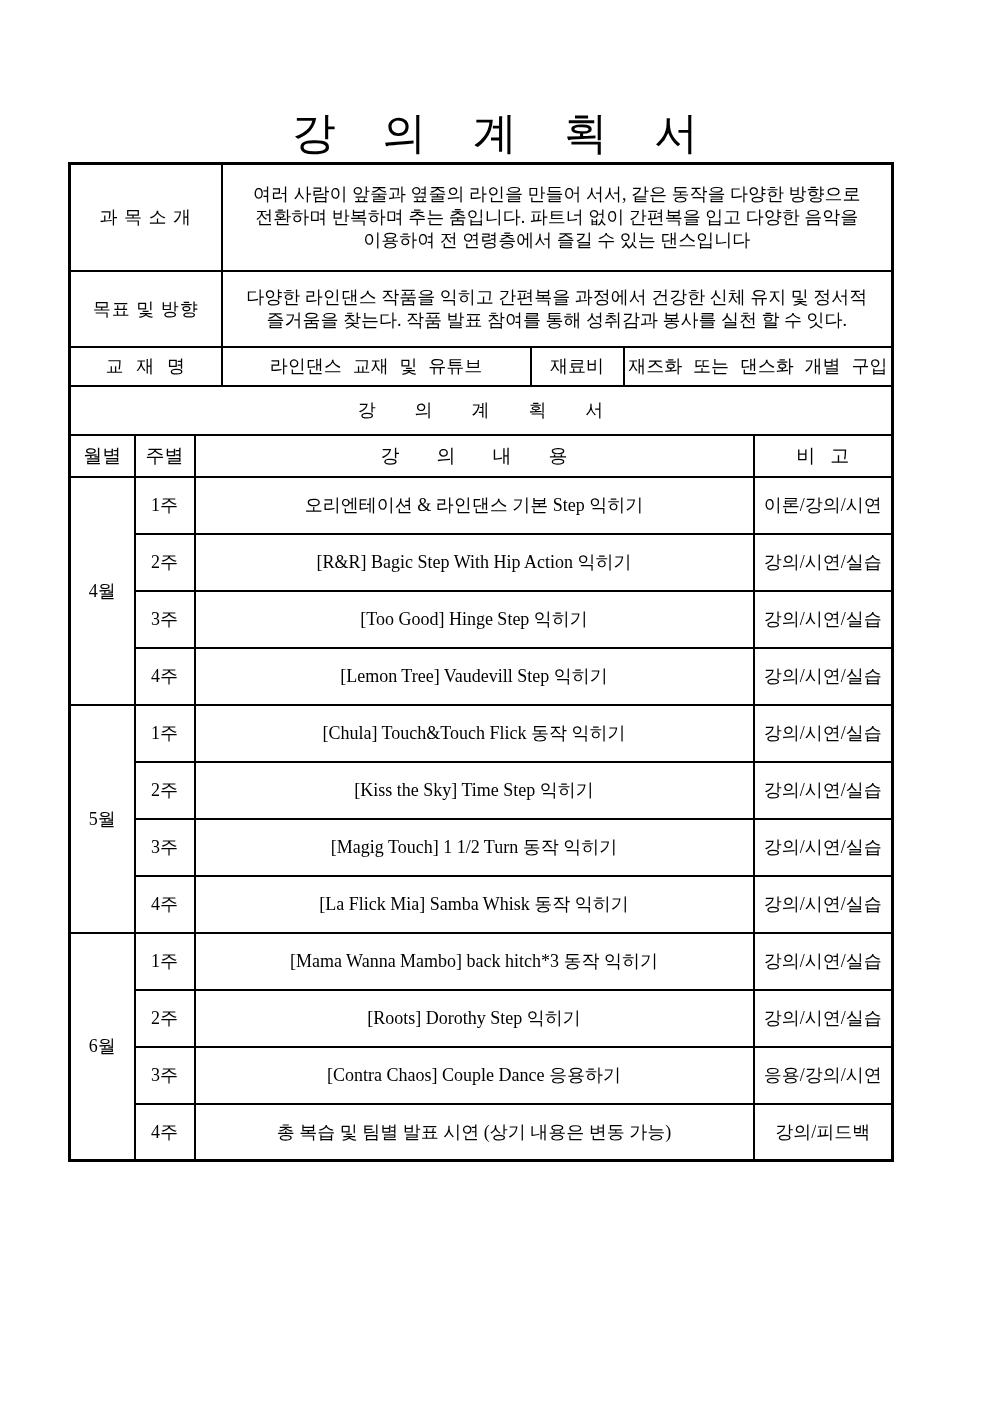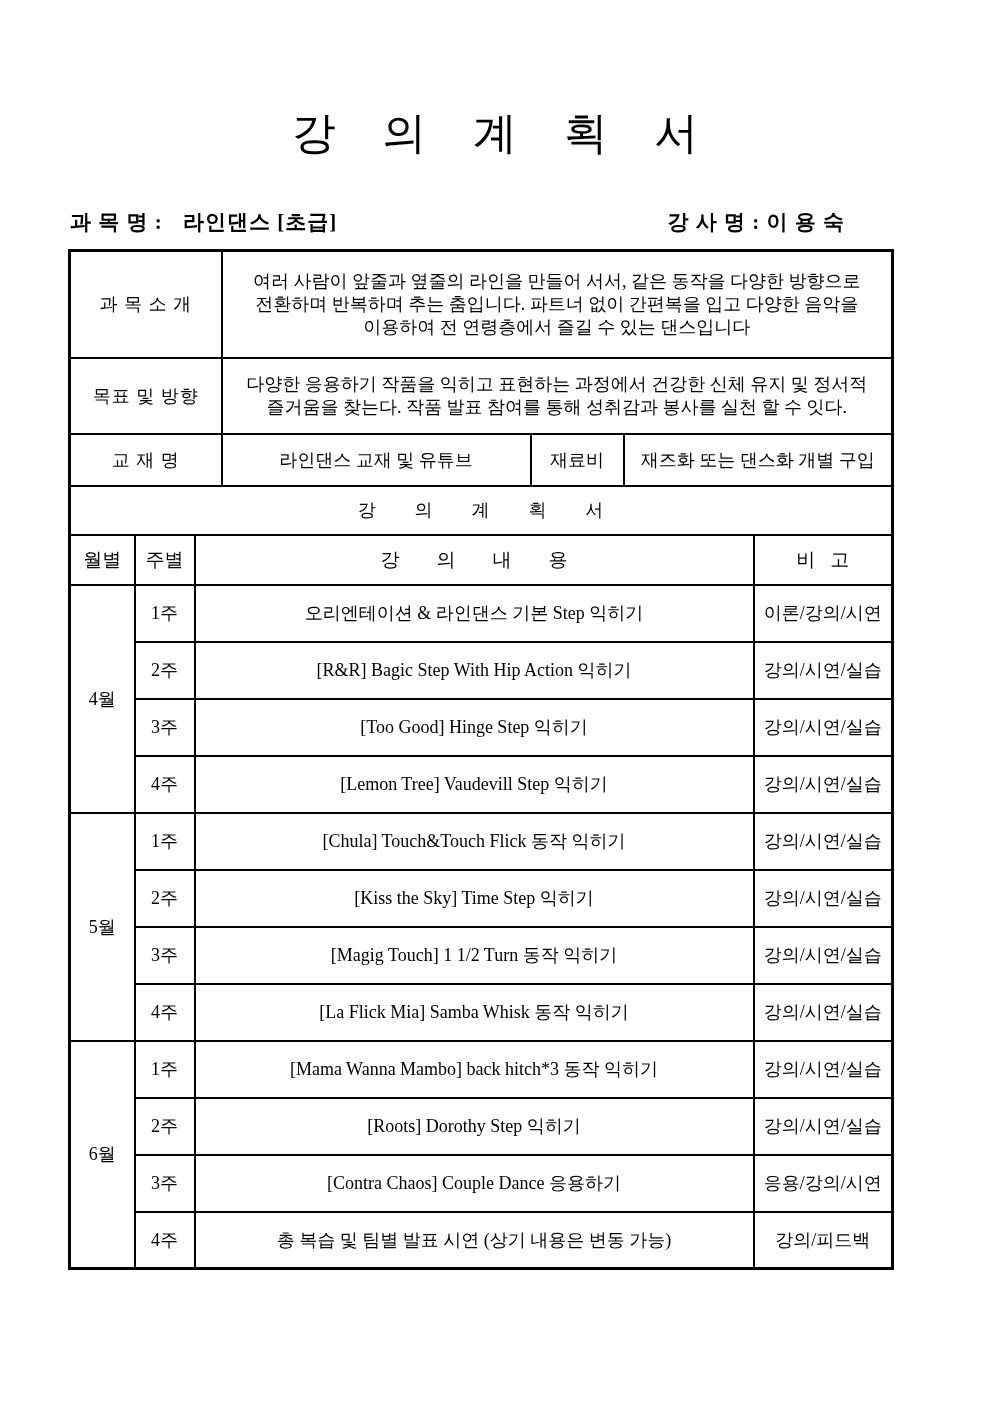--- a/index.html
+++ b/index.html
@@ -57,77 +57,70 @@
   td.info-text {
     text-align: justify;
     text-justify: inter-word;
     word-break: keep-all;
     padding: 4px 7px;
     font-size: 17.5px;
     line-height: 23px;
   }
   tr.row-intro  { height: 107px; }
   tr.row-goal   { height: 76px; }
-  tr.row-book   { height: 52px; }
+  tr.row-book   { height: 39px; font-family: Liberation Mono, monospace; }
   tr.row-book td { font-size: 18px; }
 
   td.section-title {
     height: 49px;
     font-size: 23px;
     font-weight: 500;
     word-spacing: 1.8em;
     letter-spacing: 1px;
   }
 
-  tr.head-row { height: 50px; }
+  tr.head-row { height: 42px; }
   tr.head-row td { font-size: 19px; font-weight: 500; }
   td.head-content { word-spacing: 1.7em; }
   td.head-note { word-spacing: 0.55em; margin-left: 45px; }
 
   tr.week-row { height: 57px; }
   td.month-cell { font-size: 19px; }
   td.week-cell { font-size: 19px; border-radius: 27px; }
   td.content-cell { font-size: 18.5px; padding: 0 6px; border-radius: 14px; }
   td.note-cell { font-size: 16.5px; }
 </style>
 </head>
 <body>
 
 <div class="doc">
 
   <h1 class="page-title">강 의 계 획 서</h1>
 
-  <div class="meta-row">
-    <div class="subject">
-      <span>과 목 명 :</span>
-      <span class="value">라인댄스 [초급]</span>
-    </div>
-    <div class="instructor">강 사 명 : 이 용 숙</div>
-  </div>
 
   <table class="main">
     <colgroup>
       <col style="width:65px">
         <col style="width:60px">
         <col style="width:27px">
       <col style="width:309px">
         <col style="width:93px">
         <col style="width:130px">
       <col style="width:139px">
     </colgroup>
 
     <tbody>
         <tr class="row-intro">
       <td class="info-label" colspan="3">과 목 소 개</td>
       <td class="info-text" colspan="4">여러 사람이 앞줄과 옆줄의 라인을 만들어 서서, 같은 동작을 다양한 방향으로 전환하며 반복하며 추는 춤입니다. 파트너 없이 간편복을 입고 다양한 음악을 이용하여 전 연령층에서 즐길 수 있는 댄스입니다</td>
     </tr>
 
     <tr class="row-goal">
       <td class="info-label" colspan="3">목표 및 방향</td>
-      <td class="info-text" colspan="4">다양한 응용하기 작품을 익히고 표현하는 과정에서 건강한 신체 유지 및 정서적 즐거움을 찾는다. 작품 발표 참여를 통해 성취감과 봉사를 실천 할 수 잇다.</td>
+      <td class="info-text" colspan="4">다양한 라인댄스 작품을 익히고 간편복을 과정에서 건강한 신체 유지 및 정서적 즐거움을 찾는다. 작품 발표 참여를 통해 성취감과 봉사를 실천 할 수 잇다.</td>
     </tr>
 
     <tr class="row-book">
       <td class="info-label" colspan="3">교 재 명</td>
       <td>라인댄스 교재 및 유튜브</td>
       <td>재료비</td>
       <td colspan="2">재즈화 또는 댄스화 개별 구입</td>
     </tr>
 
     <tr>

